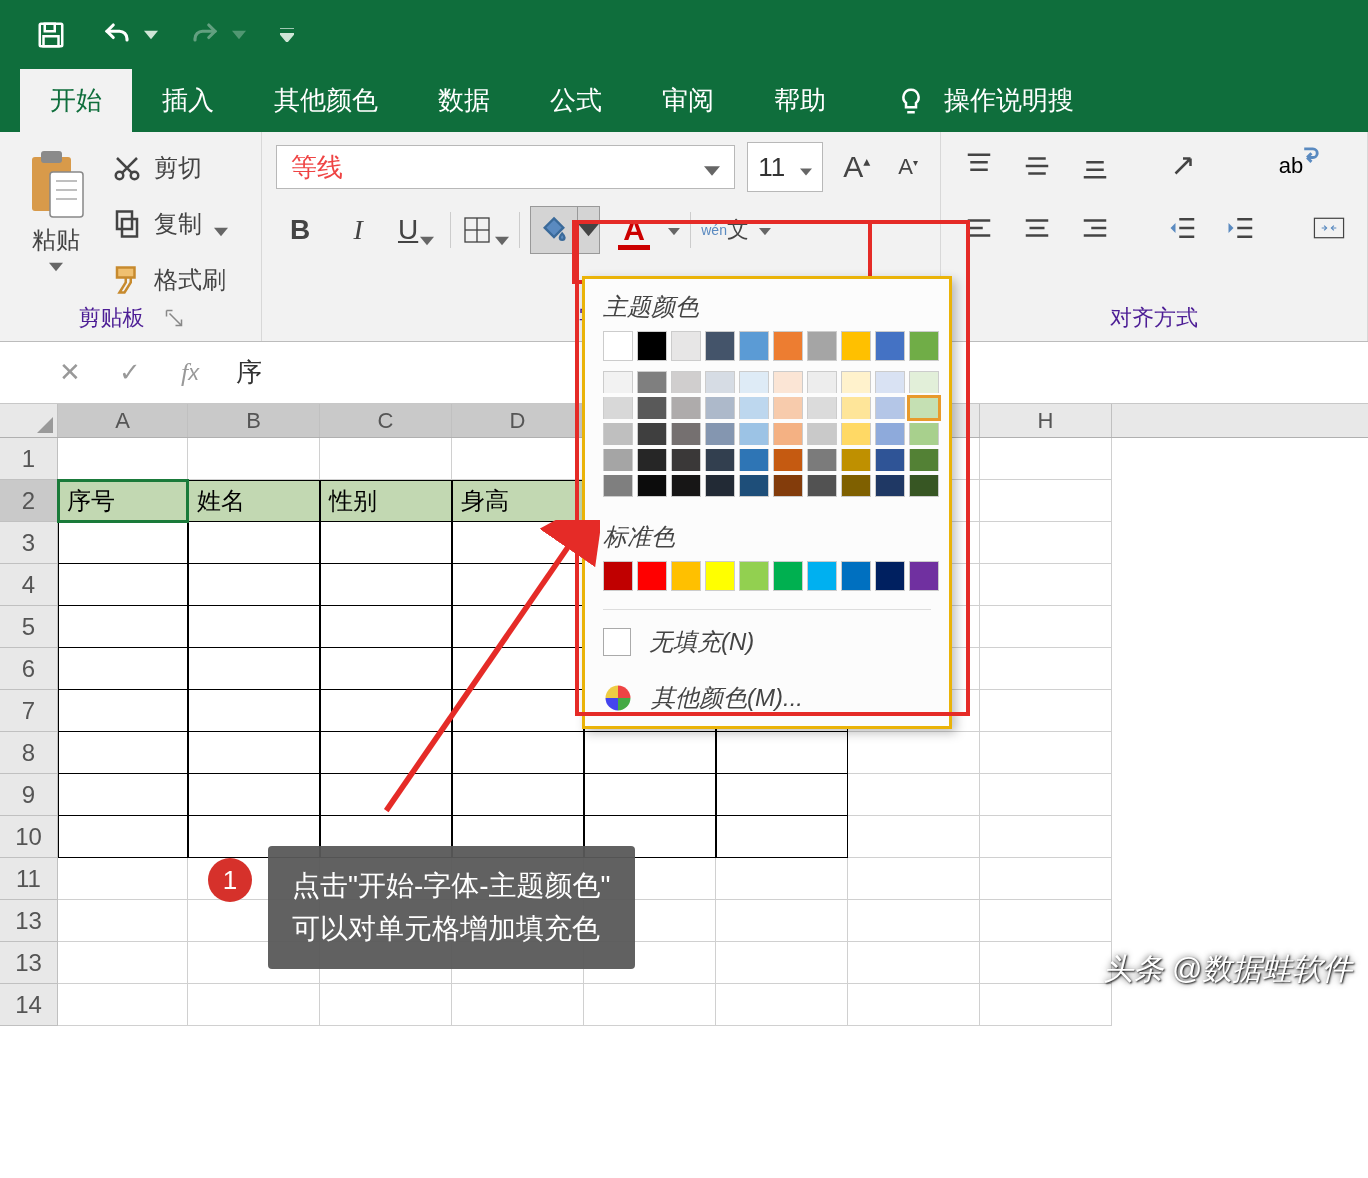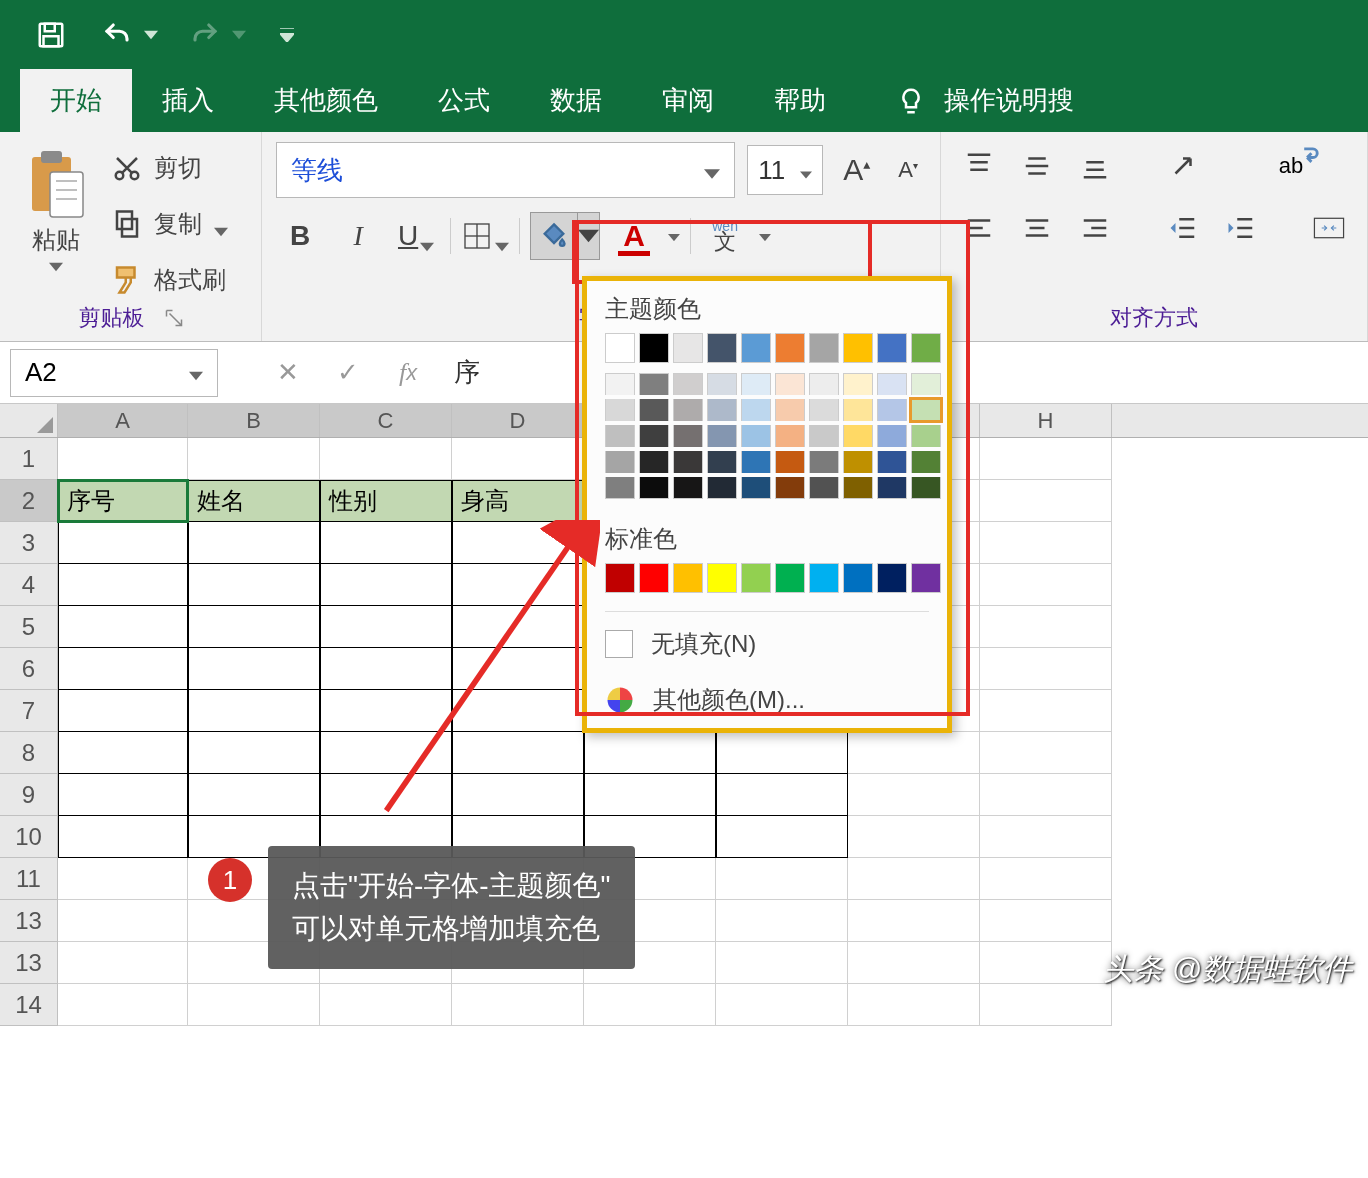--- a/index.html
+++ b/index.html
@@ -31,21 +31,21 @@
 .paste-icon { width:64px; height:72px; }
 .paste-lbl { font-size:24px; color:#444; }
 .clip-col { flex:1; display:flex; flex-direction:column; gap:16px; padding:6px 4px; }
 .clip-item { display:flex; align-items:center; gap:12px; font-size:24px; color:#444; cursor:pointer; padding:4px 6px; }
 .clip-item .sm-ic { width:30px; height:30px; flex:none; }
 .mini-drop { width:14px; height:14px; }
 
 
 .font-grp { width:700px; padding:10px 14px 34px 14px; display:flex; flex-direction:column; gap:14px; }
 .font-row { display:flex; align-items:center; gap:12px; }
-.font-name { flex:1; height:56px; border:1px solid #b8b8b8; background:#fff; display:flex; align-items:center; padding:0 14px; font-size:26px; color:#1d4ed8; }
+.font-name { flex:1; height:44px; border:1px solid #b8b8b8; background:#fff; display:flex; align-items:center; padding:0 14px; font-size:26px; color:#ef4444; }
 .font-name .dd { margin-left:auto; }
 .font-size { width:76px; height:50px; border:1px solid #b8b8b8; background:#fff; display:flex; align-items:center; padding:0 10px; font-size:26px; color:#333; }
 .font-size .dd { margin-left:auto; }
 .aa-big,.aa-sm { font-size:30px; color:#444; padding:0 8px; cursor:pointer; }
 .aa-sm { font-size:22px; }
 .btn-row { display:flex; align-items:center; gap:10px; }
 .ftbtn { width:48px; height:48px; display:flex; align-items:center; justify-content:center; font-size:28px; color:#444; cursor:pointer; }
 .ftbtn.bold { font-weight:bold; }
 .ftbtn.ital { font-style:italic; font-family:Georgia,serif; }
 .ftbtn.ul { text-decoration:underline; position:relative; }
@@ -80,21 +80,21 @@
 .rhdr { height:42px; width:58px; border-right:1px solid #c0c0c0; border-bottom:1px solid #c0c0c0; background:#e8e8e8; display:flex; align-items:center; justify-content:center; font-size:24px; color:#555; }
 .rhdr.sel { background:#c9c9c9; }
 .cells { position:relative; flex:1; }
 .cell-row { display:flex; height:42px; }
 .cell { border-right:1px solid #d0d0d0; border-bottom:1px solid #d0d0d0; font-size:24px; padding:0 8px; display:flex; align-items:center; }
 .cell.bordered { border:1px solid #000; }
 .cell.hdrcell { background:#c2d8b2; border:1px solid #000; font-size:24px; }
 .cell.bordered.right-only { border-right:1px solid #000; border-bottom:1px solid #000; border-top:none; border-left:1px solid #000; }
 
 
-.color-pop { position:absolute; left:582px; top:276px; width:370px; background:#fcfcfc; border:5px solid #eab308; box-shadow:4px 4px 10px rgba(0,0,0,.25); z-index:50; }
+.color-pop { position:absolute; left:582px; top:276px; width:370px; background:#fcfcfc; border:3px solid #eab308; box-shadow:4px 4px 10px rgba(0,0,0,.25); z-index:50;font-style:italic; }
 .cp-title { padding:12px 18px 8px 18px; font-size:24px; color:#444; }
 .swatch-grid { display:grid; grid-template-columns:repeat(10,30px); gap:4px; padding:0 18px 10px 18px; }
 .sw { width:30px; height:30px; border:1px solid #ccc; }
 .sw.sel { outline:3px solid #e89a2c; outline-offset:-1px; }
 .cp-hr { border-top:1px solid #ddd; margin:4px 18px; }
 .cp-row { display:flex; align-items:center; gap:18px; padding:12px 18px; font-size:24px; color:#444; cursor:pointer; }
 .nofill-sw { width:28px; height:28px; border:1px solid #aaa; background:#fff; }
 .more-ic { width:30px; height:30px; }
 .shade-cols { display:grid; grid-template-columns:repeat(10,30px); gap:4px 4px; padding:0 18px 12px 18px; }
 .shade { width:30px; height:22px; border-left:1px solid #ccc; border-right:1px solid #ccc; }
@@ -152,22 +152,22 @@
       <svg viewBox="0 0 10 10">
         <path d="M0 0h10M0 4l5 6 5-6z" fill="#cfe6d7" stroke="#cfe6d7"></path>
       </svg>
     </div>
 </div>
 
 <div class="tab-strip">
   <div class="tab active">开始</div>
   <div class="tab">插入</div>
   <div class="tab">其他颜色</div>
+  <div class="tab">数据</div>
   <div class="tab">公式</div>
-  <div class="tab">数据</div>
   <div class="tab">审阅</div>
   <div class="tab">帮助</div>
   <div class="tell-me">
     <svg class="bulb-icon" viewBox="0 0 24 24" fill="none" stroke="#fff" stroke-width="2">
         <path d="M9 21h6M10 17h4M12 3a6 6 0 00-4 10.5V17h8v-3.5A6 6 0 0012 3z"></path>
       </svg>
     <span>操作说明搜</span>
   </div>
 </div>
 
@@ -275,21 +275,21 @@
           </svg>
         </span>
       <div class="ftbtn" style="position:relative">
           <span style="font-size:30px;color:#c00;font-weight:bold">A</span>
           <span style="position:absolute;bottom:4px;left:8px;right:8px;height:5px;background:#c00"></span>
         </div>
       <span class="dd"><svg viewBox="0 0 10 6" width="12">
             <path d="M0 0l5 6 5-6z" fill="#666"></path>
           </svg></span>
       <div style="width:1px;height:36px;background:#ccc"></div>
-      <div class="ftbtn" style="flex-direction:column;line-height:.9">
+      <div class="ftbtn" style="line-height:.9">
           <span style="font-size:14px;color:#5a8ac0">wén</span>
           <span style="font-size:22px;color:#444">文</span>
         </div>
       <span class="dd"><svg viewBox="0 0 10 6" width="12">
             <path d="M0 0l5 6 5-6z" fill="#666"></path>
           </svg></span>
     </div>
     <div class="grp-label">
         <span>字体</span>
       </div>
@@ -382,26 +382,20 @@
     </div>
     <div class="grp-label">
         <span>对齐方式</span>
       </div>
   </div>
 
   <div class="red-box-1" style="left:572px;top:88px;width:300px;height:64px"></div>
 </div>
 
 <div class="formula-bar">
-  <div class="name-box">
-    <span>A2</span>
-    <span class="dd"><svg width="14" height="10" viewBox="0 0 10 6">
-          <path d="M0 0l5 6 5-6z" fill="#666"></path>
-        </svg></span>
-  </div>
   <div style="width:40px"></div>
   <div class="fb-btn">✕</div>
   <div class="fb-btn">✓</div>
   <div class="fb-btn fx">f<sub>x</sub></div>
   <div class="fb-inp">序</div>
 </div>
 
 <div class="col-hdr-row">
   <div class="sel-all"></div>
   <div id="chdrs" style="display:flex">

